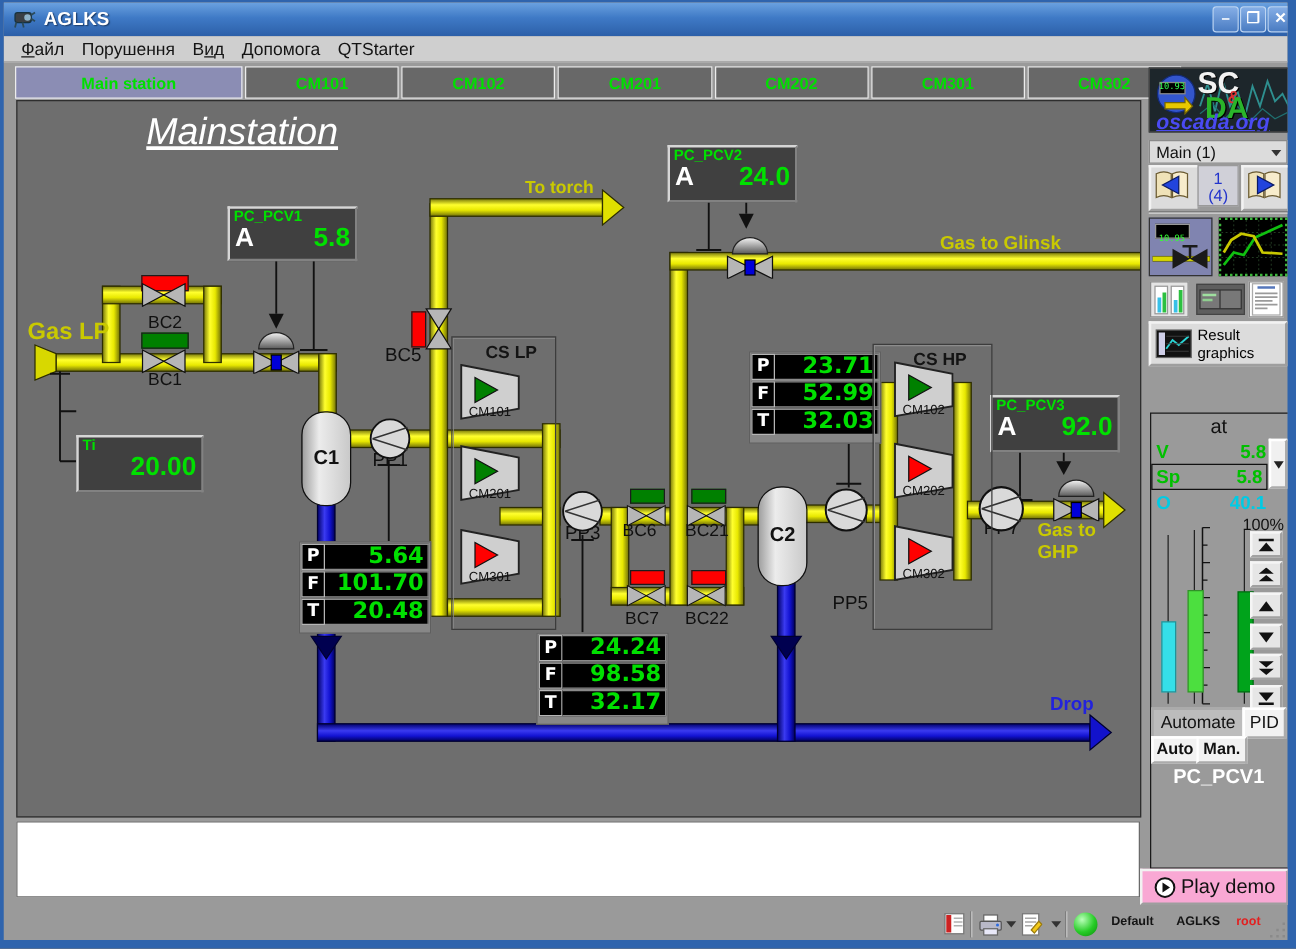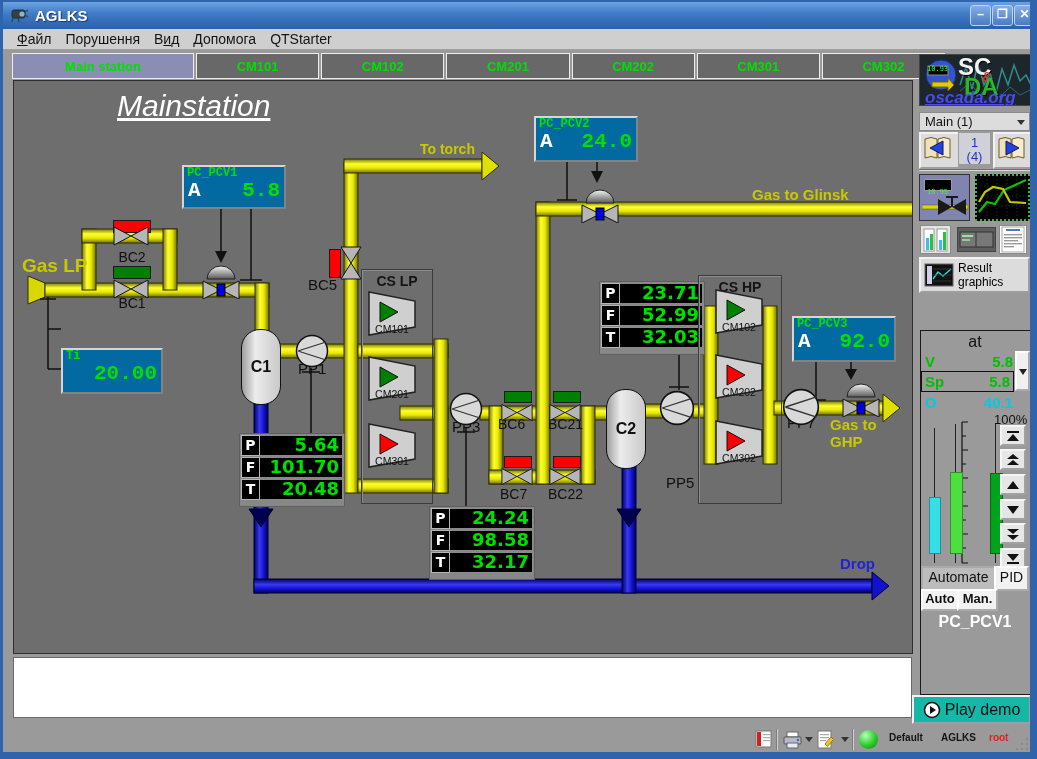--- a/index.html
+++ b/index.html
@@ -23,33 +23,33 @@
   .tab.active{background:#8b8db4;}
   
   .mimic{left:10px;top:78px;width:900px;height:574px;background:#6e6e6e;border:1px solid #2e2e2e;}
   .whitepanel{left:10px;top:655px;width:899px;height:61px;background:#fff;border:1px solid #6a6a6a;}
   .ms-title{color:#fff;font-style:italic;text-decoration:underline;font-size:30px;}
   .ylab{position:absolute;color:#c9c900;font-weight:bold;}
   .lab{position:absolute;color:#101010;font-size:14px;white-space:nowrap;margin-top:44px;}
   .ind{position:absolute;border:1px solid #1c1c1c;}
   .ind.g{background:#008000;}
   .ind.r{background:#ff0000;}
-  .disp{position:absolute;background:#0369a1;border:2px outset #d6d6d6;font-family:Liberation Mono, monospace;}
+  .disp{position:absolute;background:#404040;border:2px outset #d6d6d6;font-family:Liberation Sans, sans-serif;}
   .disp .t{display:block;color:#00e000;font-size:12px;font-weight:bold;line-height:13px;padding-left:3px;text-align:left;}
   .disp .row{display:flex;justify-content:space-between;padding:0 4px;align-items:baseline;}
   .disp .mode{color:#fff;font-size:21px;font-weight:bold;line-height:22px;}
   .disp .val{color:#00e000;font-size:21px;font-weight:bold;line-height:22px;}
   .disp .val2{display:block;color:#00e000;font-size:21px;font-weight:bold;line-height:21px;text-align:right;padding-right:4px;}
   .pft{position:absolute;background:#878787;border:1px solid #5f5f5f;padding:1px;}
   .pft .prow{display:flex;height:21px;margin-bottom:1px;}
   .pft .lbl{width:17px;background:#000;border:1px solid #b5b5b5;color:#fff;font-weight:bold;font-size:14px;text-align:center;line-height:18px;font-family:"DejaVu Sans",sans-serif;}
   .pft .pval{flex:1;background:#000;border:1px solid #8a8a8a;border-left:none;color:#00e000;text-align:right;font-size:18px;font-weight:bold;line-height:18px;padding-right:3px;font-family:"DejaVu Sans",sans-serif;}
   .vessel{position:absolute;background:linear-gradient(90deg,#9f9f9f,#ececec 35%,#c9c9c9);border:1.5px solid #111;border-radius:19px;
     color:#111;font-weight:bold;font-size:16px;text-align:center;}
-  .csbox{position:absolute;border:1px solid #3c3c3c;box-shadow:1px 1px 0 #8c8c8c inset;}
+  .csbox{position:absolute;border:1px solid #3c3c3c;box-shadow:1px 1px 0 #8c8c8c inset;padding-left:12px;}
   .cstitle{color:#141414;font-weight:bold;font-size:14px;text-align:center;margin-top:3px;}
   
   .btn3d{position:absolute;background:#dcdcdc;border:2px outset #f2f2f2;}
   .sep{position:absolute;border-top:1px solid #6f6f6f;border-bottom:1px solid #d8d8d8;}
   .panel{position:absolute;border:1px solid #1a1a1a;}
   .prow-g{color:#00c000;font-weight:bold;font-size:15px;}
   .prow-c{color:#00cbe4;font-weight:bold;font-size:15px;}
   .scale-lbl{position:absolute;color:#111;font-size:13px;margin-left:35px;}
   .track{position:absolute;width:1px;background:#222;}
   .bar{position:absolute;bottom:198px;border:1px solid rgba(0,0,0,.35);}
@@ -575,21 +575,21 @@
       </svg>
     </button>
 
   <div class="smallbtn" style="left:918px;top:564px;width:71px;height:21px;background:#bcbcbc;border-style:inset;line-height:18px">Automate</div>
   <div class="smallbtn" style="left:991px;top:564px;width:31px;height:21px;line-height:18px">PID</div>
   <div class="smallbtn" style="left:918px;top:587px;width:34px;height:18px;font-weight:bold;font-size:13px;line-height:15px">Auto</div>
   <div class="smallbtn" style="left:954px;top:587px;width:37px;height:18px;font-weight:bold;font-size:13px;line-height:15px">Man.</div>
 
   <div class="abs" style="left:917px;top:611px;width:110px;text-align:center;color:#fff;font-weight:bold;font-size:16px">PC_PCV1</div>
 
-  <div class="btn3d" style="left:909px;top:693px;width:115px;height:25px;display:flex;align-items:center;justify-content:center;background:#14b8a6">
+  <div class="btn3d" style="left:909px;top:693px;width:115px;height:25px;display:flex;align-items:center;justify-content:center;background:#f9a8d4">
     <svg width="18" height="18" viewBox="0 0 18 18">
       <circle cx="9" cy="9" r="7.5" fill="#fff" stroke="#111" stroke-width="1.6"></circle>
       <polygon points="7,5 13,9 7,13" fill="#111"></polygon>
     </svg>
     <span style="font-size:16px;color:#111;margin-left:4px">Play demo</span>
   </div>
 
   <div class="abs" style="left:752px;top:728px;width:17px;height:18px">
     <svg width="17" height="18" viewBox="0 0 17 18">
       <rect x="1" y="1" width="15" height="16" fill="#fdfdfd" stroke="#777"></rect>

